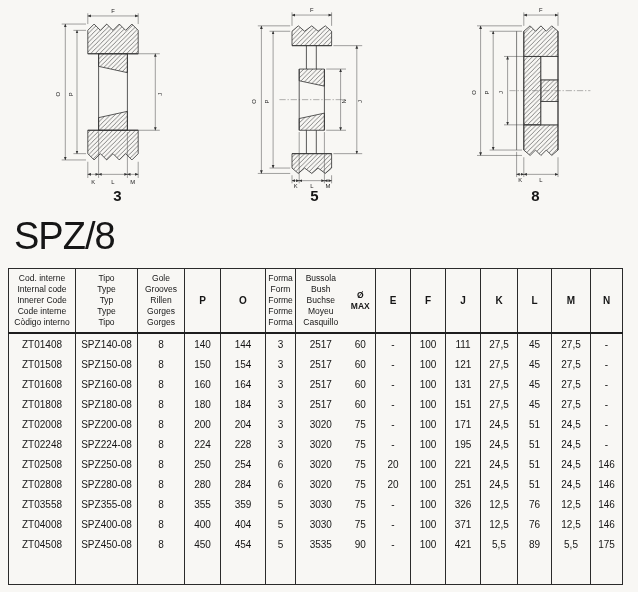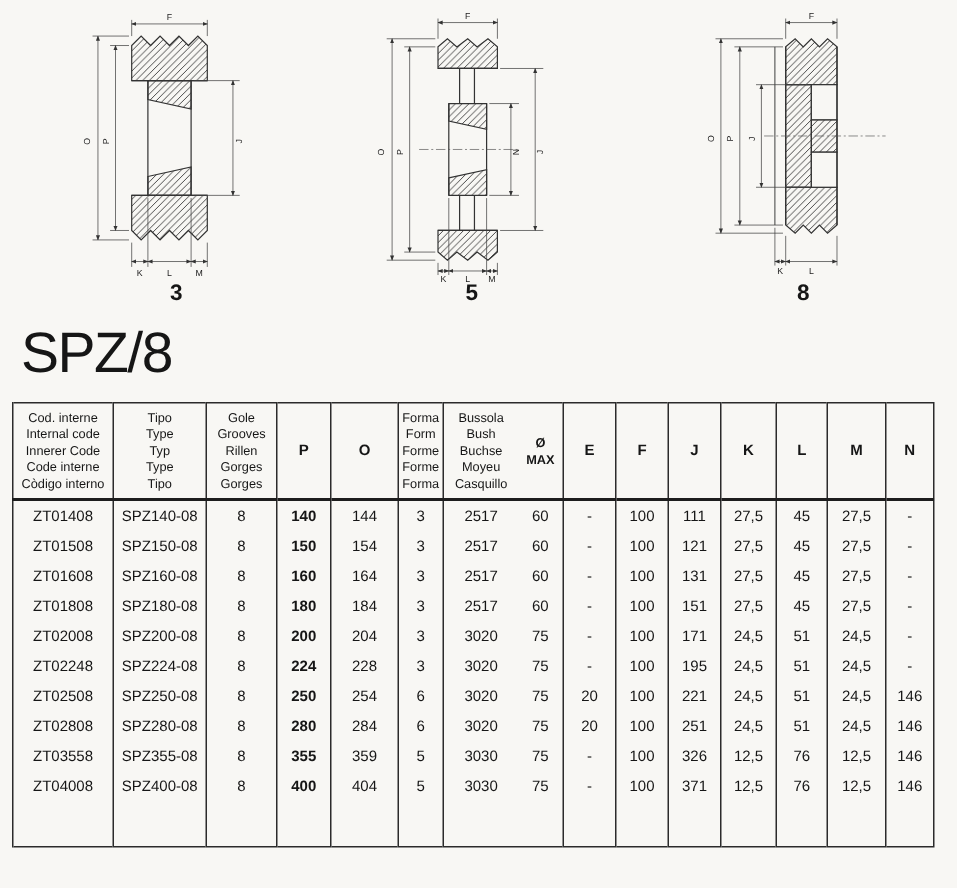--- a/index.html
+++ b/index.html
@@ -22,21 +22,21 @@
   table.spec{border-collapse:collapse;table-layout:fixed;margin-left:8px;width:614px;border:1px solid #2b2b2b}
   .spec th,.spec td{
     border-left:1px solid #2b2b2b;border-right:1px solid #2b2b2b;
     border-top:none;border-bottom:none;
     padding:0;text-align:center;vertical-align:middle;overflow:hidden;
   }
   .spec thead th{border-bottom:2px solid #1d1d1d;height:63px;font-size:10px;font-weight:bold}
   .spec thead th span{display:block;font-weight:normal;font-size:8.5px;line-height:11px;white-space:nowrap}
   .spec thead th.diam span{font-weight:bold}
   .spec tbody td{height:20px;font-size:10px;white-space:nowrap}
-  .spec td.c3{font-weight:bold}
+  .spec td.c3{font-weight:normal}
   .spec .nr{border-right:none}
   .spec .nl{border-left:none}
   .spec tr.filler td{height:30px}
   
   .diag text{font-family:"Liberation Sans",sans-serif}
 </style>
 </head>
 <body>
 
 <div class="diagrams">
@@ -449,20 +449,37 @@
         <td class="c6 nr">3030</td>
         <td class="c7 nl">75</td>
         <td class="c8">-</td>
         <td class="c9">100</td>
         <td class="c10">371</td>
         <td class="c11">12,5</td>
         <td class="c12">76</td>
         <td class="c13">12,5</td>
         <td class="c14">146</td>
       </tr>
+      <tr>
+        <td class="c0">ZT04508</td>
+        <td class="c1">SPZ450-08</td>
+        <td class="c2">8</td>
+        <td class="c3">450</td>
+        <td class="c4">454</td>
+        <td class="c5">5</td>
+        <td class="c6 nr">3535</td>
+        <td class="c7 nl">90</td>
+        <td class="c8">-</td>
+        <td class="c9">100</td>
+        <td class="c10">421</td>
+        <td class="c11">5,5</td>
+        <td class="c12">89</td>
+        <td class="c13">5,5</td>
+        <td class="c14">175</td>
+      </tr>
     </tbody>
   <tbody>
     <tr class="filler">
       <td class="c0"></td>
         <td class="c1"></td>
         <td class="c2"></td>
         <td class="c3"></td>
       <td class="c4"></td>
         <td class="c5"></td>
         <td class="c6 nr"></td>

